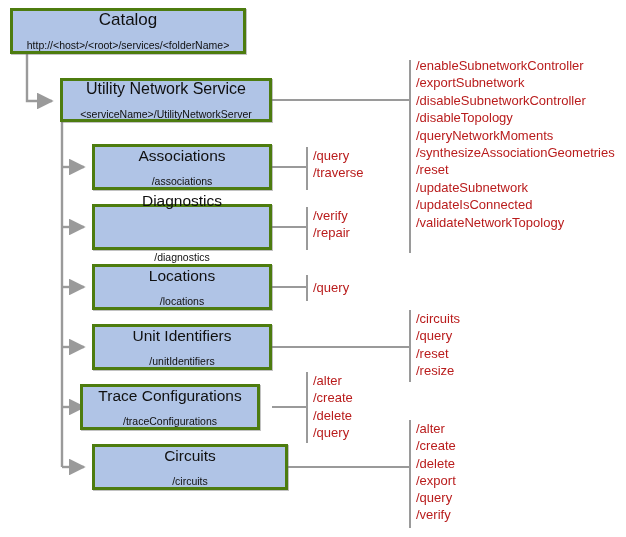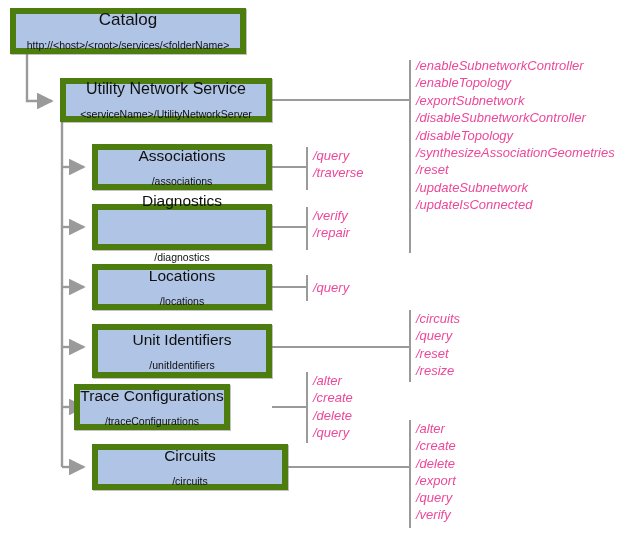--- a/index.html
+++ b/index.html
@@ -27,21 +27,21 @@
     left: 0;
     top: 0;
     width: 626px;
     height: 537px;
     pointer-events: none;
   }
   .node {
     position: absolute;
     box-sizing: border-box;
     background: #b0c4e6;
-    border: 6px solid #4d7c0f;
+    border: 3px solid #4d7c0f;
     box-shadow: 1px 1px 0 rgba(120,120,120,0.45);
     display: flex;
     flex-direction: column;
     align-items: center;
     justify-content: center;
   }
   .node .title {
     font-size: 17px;
     line-height: 20px;
     color: #101010;
@@ -54,25 +54,24 @@
     color: #101010;
     white-space: nowrap;
     margin-top: 9px;
   }
   .node.root .title { font-size: 17px; }
   .node.service .title { font-size: 16px; }
   .node.child .title { font-size: 15.5px; }
 
   .oplist {
     position: absolute;
-    color: #ec4899;
+    color: #b91c1c;
     font-size: 13px;
     line-height: 17.4px;
     white-space: nowrap;
-    font-style: italic;
   }
   .oplist .op { display: block; }
   .oplist.small { font-size: 13px; line-height: 17.3px; }
 </style>
 </head>
 <body>
 
 <div id="diagram">
 
   <svg class="connectors" viewBox="0 0 626 537" width="626" height="537" xmlns="http://www.w3.org/2000/svg">
@@ -121,28 +120,29 @@
     <div class="sub">http://&lt;host&gt;/&lt;root&gt;/services/&lt;folderName&gt;</div>
   </div>
 
   <div class="node service" style="left:60px; top:78px; width:212px; height:44px;text-align:center;">
     <div class="title">Utility Network Service</div>
     <div class="sub">&lt;serviceName&gt;/UtilityNetworkServer</div>
   </div>
 
   <div class="oplist" style="left:416px; top:57px;">
     <span class="op">/enableSubnetworkController</span>
-    <span class="op">/enableTopology</span>
     <span class="op">/exportSubnetwork</span>
     <span class="op">/disableSubnetworkController</span>
     <span class="op">/disableTopology</span>
+    <span class="op">/queryNetworkMoments</span>
     <span class="op">/synthesizeAssociationGeometries</span>
     <span class="op">/reset</span>
     <span class="op">/updateSubnetwork</span>
     <span class="op">/updateIsConnected</span>
+    <span class="op">/validateNetworkTopology</span>
   </div>
 
   <div class="node child" style="left:92px; top:144px; width:180px; height:46px;">
     <div class="title">Associations</div>
     <div class="sub">/associations</div>
   </div>
   <div class="oplist small" style="left:313px; top:147px;">
     <span class="op">/query</span>
     <span class="op">/traverse</span>
   </div>
@@ -157,32 +157,32 @@
   </div>
 
   <div class="node child" style="left:92px; top:264px; width:180px; height:46px;">
     <div class="title">Locations</div>
     <div class="sub">/locations</div>
   </div>
   <div class="oplist small" style="left:313px; top:279px;">
     <span class="op">/query</span>
   </div>
 
-  <div class="node child" style="left:92px; top:324px; width:180px; height:54px;">
+  <div class="node child" style="left:92px; top:324px; width:180px; height:46px;">
     <div class="title">Unit Identifiers</div>
     <div class="sub">/unitIdentifiers</div>
   </div>
   <div class="oplist small" style="left:416px; top:310px;">
     <span class="op">/circuits</span>
     <span class="op">/query</span>
     <span class="op">/reset</span>
     <span class="op">/resize</span>
   </div>
 
-  <div class="node child" style="left:74px; top:384px; width:156px; height:46px;">
+  <div class="node child" style="left:80px; top:384px; width:180px; height:46px;">
     <div class="title">Trace Configurations</div>
     <div class="sub">/traceConfigurations</div>
   </div>
   <div class="oplist small" style="left:313px; top:372px;">
     <span class="op">/alter</span>
     <span class="op">/create</span>
     <span class="op">/delete</span>
     <span class="op">/query</span>
   </div>
 

